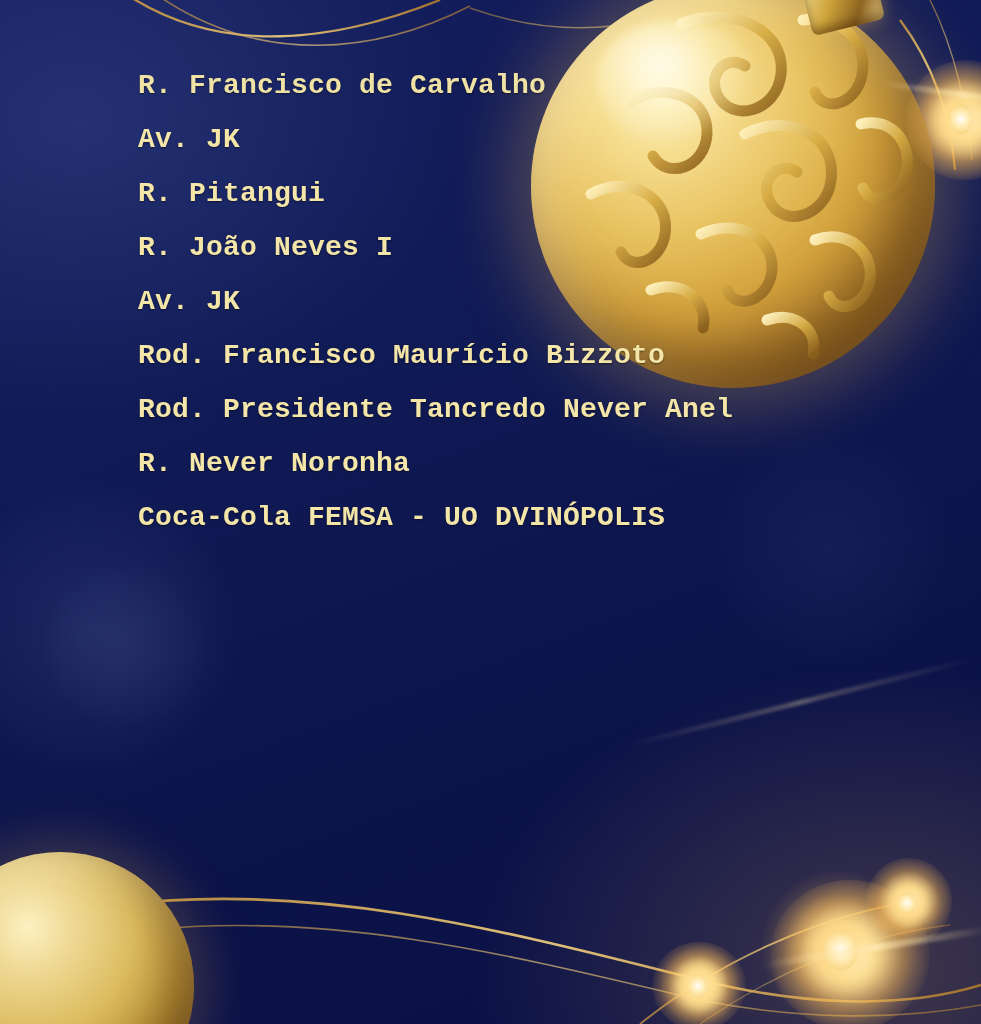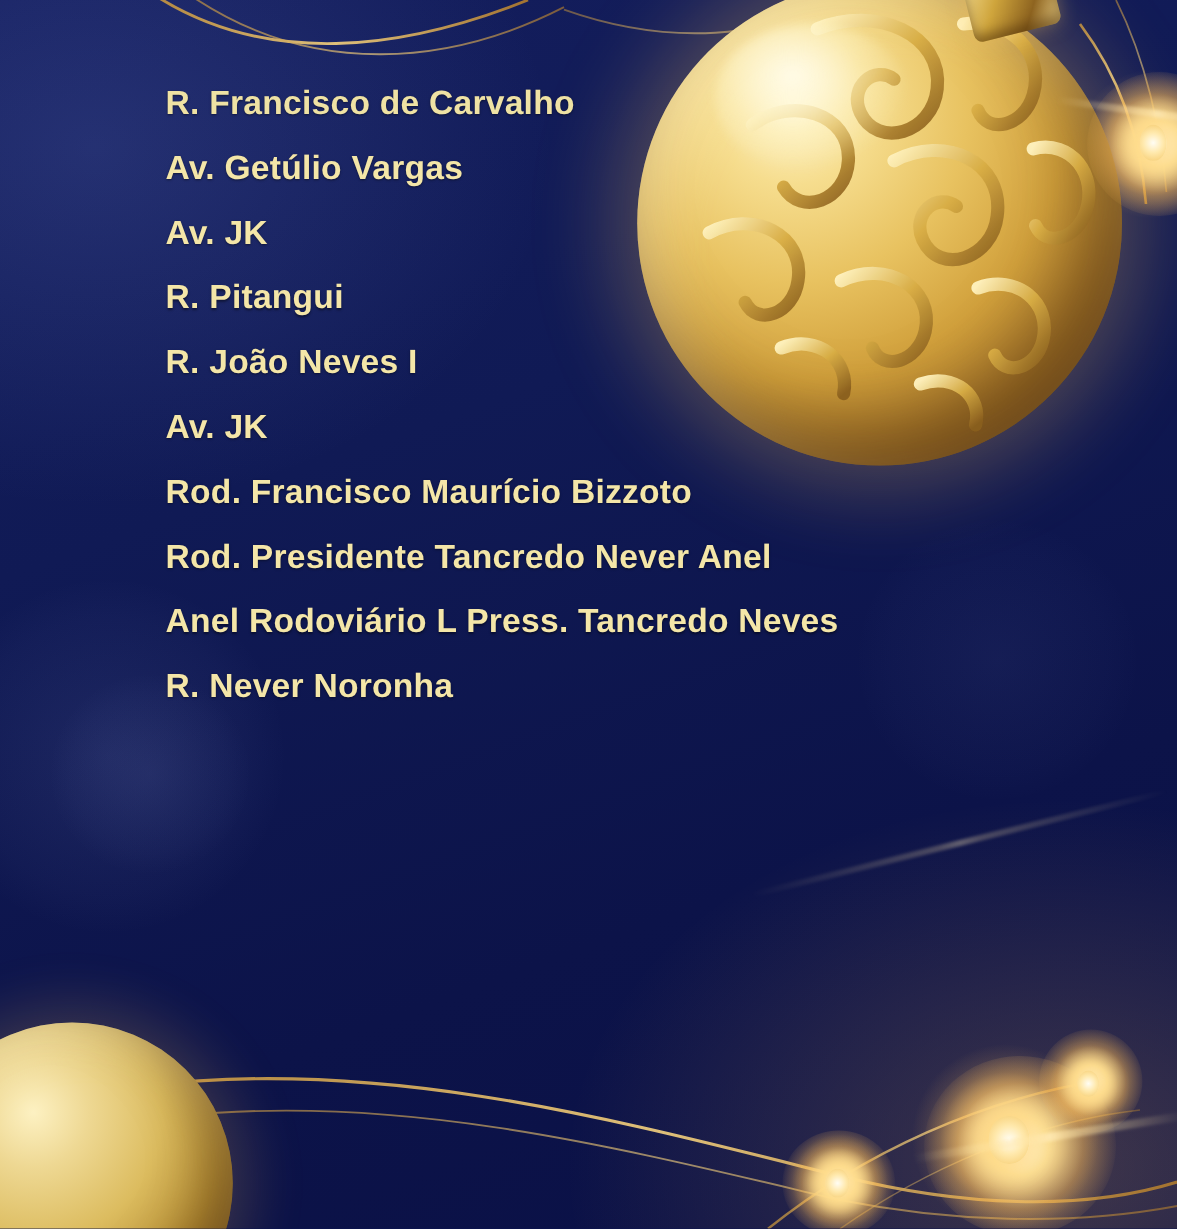--- a/index.html
+++ b/index.html
@@ -128,20 +128,21 @@
   }
   .list-item {
     color: #f4e6a8;
     font-size: 28px;
     line-height: 1.0;
     font-weight: bold;
     letter-spacing: 0.2px;
     margin-bottom: 26px;
     white-space: nowrap;
     text-shadow: 0 1px 2px rgba(0,0,0,.45);
+    font-family: Liberation Mono, monospace;
   }
   .list-item.muted {
     color: #efe2a4;
   }
 </style>
 </head>
 <body>
 
 <div id="poster">
 
@@ -222,24 +223,23 @@
 
   <div class="bulb" style="left:866px; top:858px; width:86px; height:86px;"></div>
   <div class="bulb-core" style="left:898px; top:892px; width:18px; height:22px;"></div>
 
   <div class="flare" style="left:760px; top:944px; width:230px; height:7px; transform: rotate(-9deg);"></div>
   <div class="flare" style="left:880px; top:92px; width:170px; height:6px; transform: rotate(8deg);"></div>
   <div class="flare" style="left:620px; top:700px; width:360px; height:5px; transform: rotate(-14deg); opacity:.45;"></div>
 
   <div class="list">
     <div class="list-item muted">R. Francisco de Carvalho</div>
-    <div class="list-item">Av. Getúlio Vargas</div>
     <div class="list-item">Av. JK</div>
     <div class="list-item">R. Pitangui</div>
     <div class="list-item">R. João Neves I</div>
     <div class="list-item">Av. JK</div>
     <div class="list-item">Rod. Francisco Maurício Bizzoto</div>
     <div class="list-item">Rod. Presidente Tancredo Never Anel</div>
-    <div class="list-item">Anel Rodoviário L Press. Tancredo Neves</div>
     <div class="list-item">R. Never Noronha</div>
+    <div class="list-item">Coca-Cola FEMSA - UO DVINÓPOLIS</div>
   </div>
 
 </div>
 
 </body></html>

